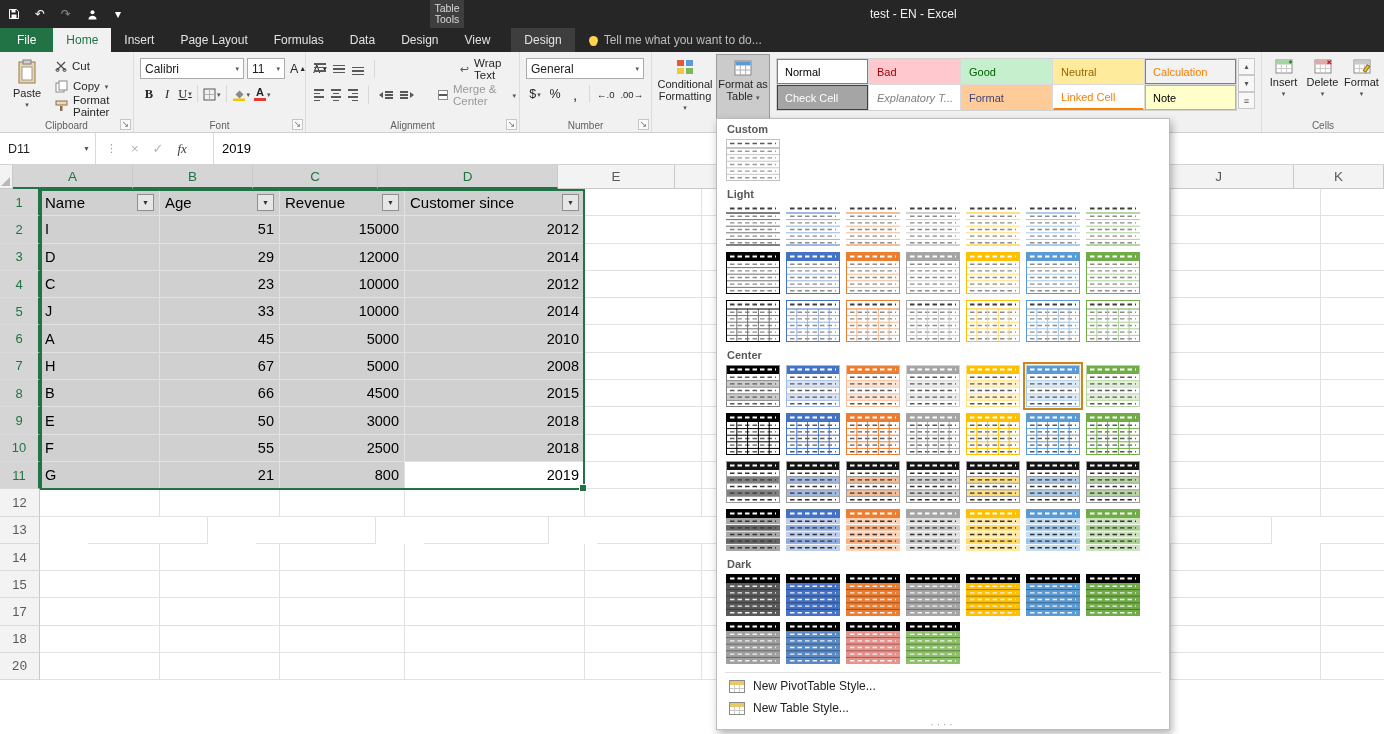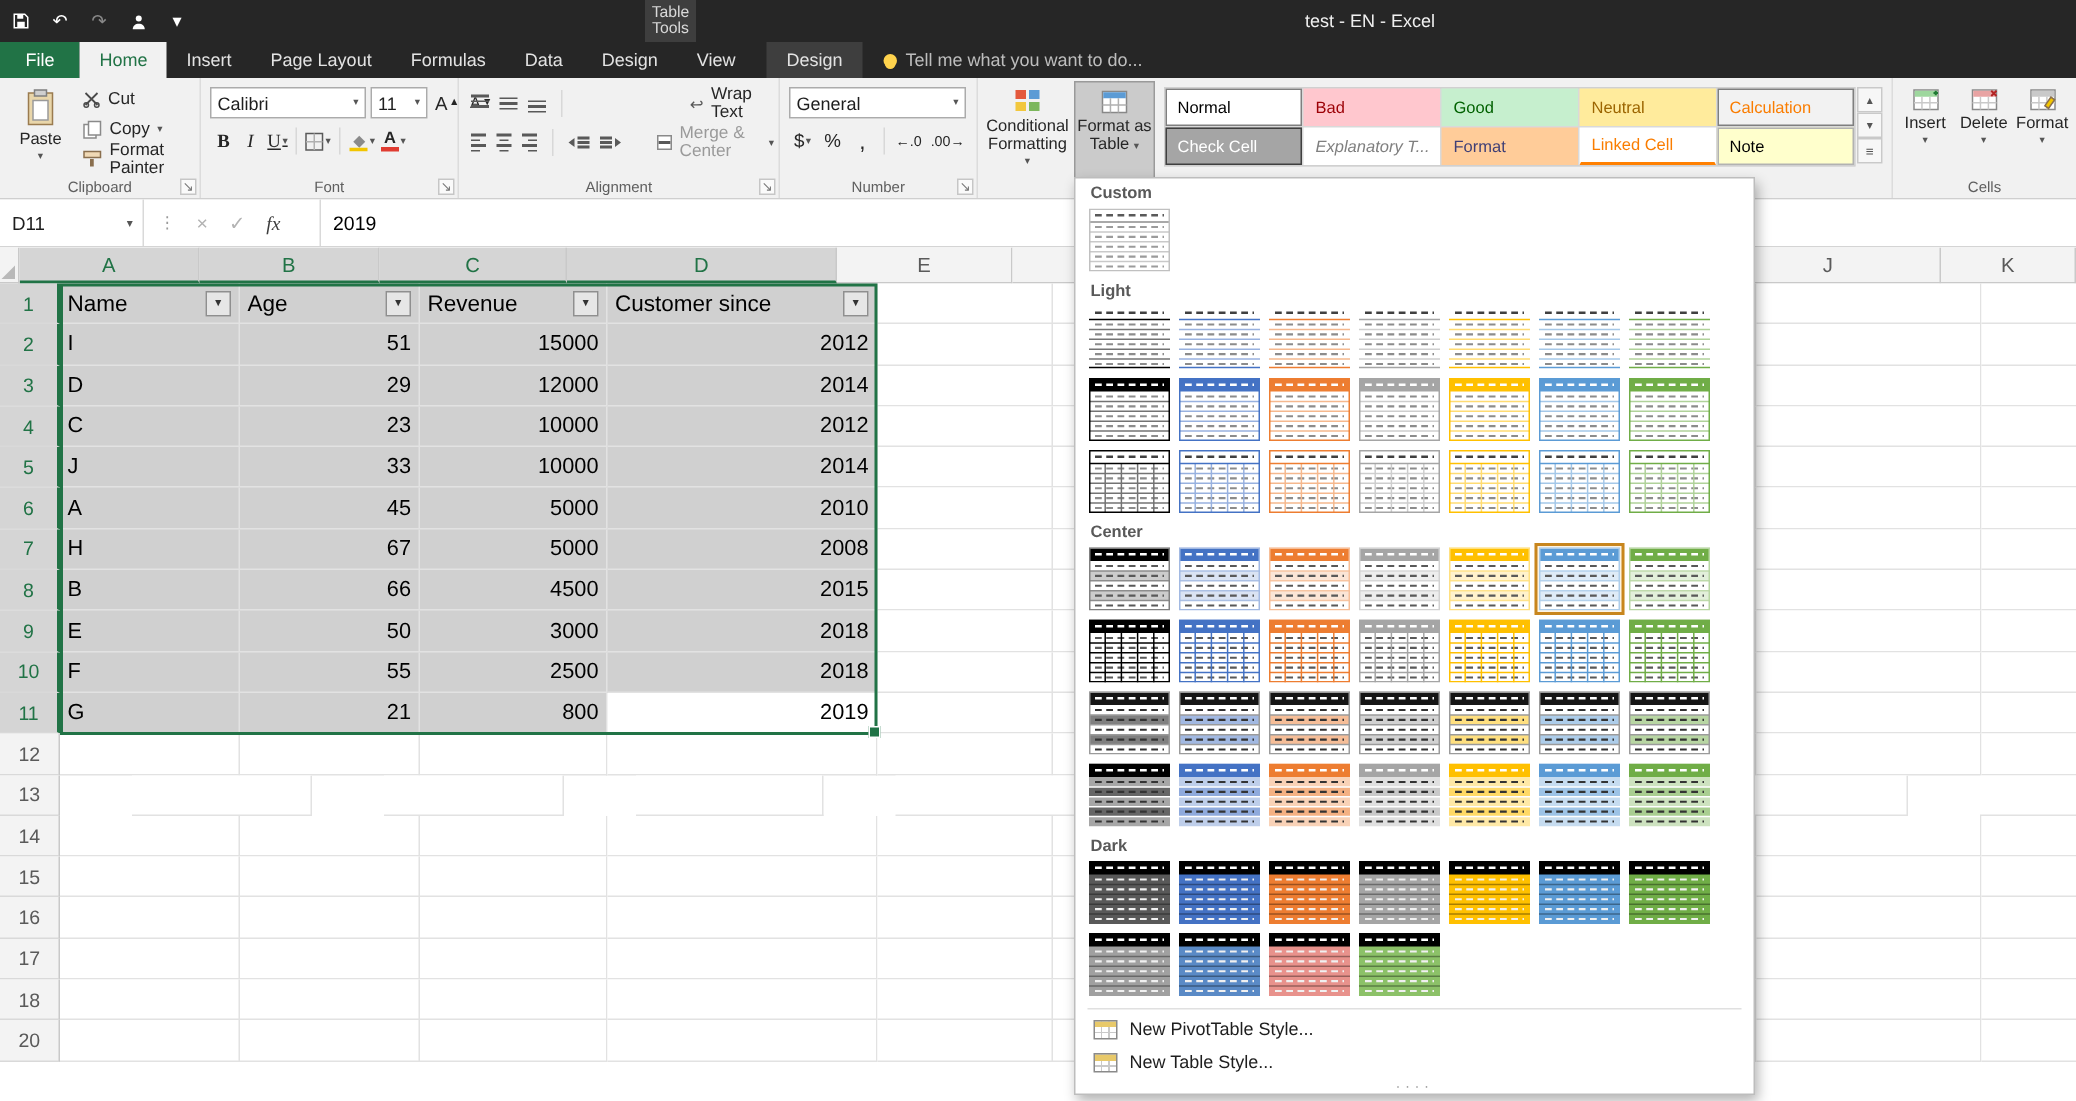--- a/index.html
+++ b/index.html
@@ -702,34 +702,20 @@
         <div class="cell num" style="width: 180px;"></div>
         <div class="cell" style="width: 117px;"></div>
         <div class="cell" style="width: 117px;"></div>
         <div class="cell" style="width: 117px;"></div>
         <div class="cell" style="width: 118px;"></div>
         <div class="cell" style="width: 117px;"></div>
         <div class="cell" style="width: 150px;"></div>
         <div class="cell" style="width: 90px;"></div>
       </div>
       <div class="srow" style="height: 27.3px;">
-        <div class="rh">16</div>
-        <div class="cell" style="width: 120px;"></div>
-        <div class="cell num" style="width: 120px;"></div>
-        <div class="cell num" style="width: 125px;"></div>
-        <div class="cell num" style="width: 180px;"></div>
-        <div class="cell" style="width: 117px;"></div>
-        <div class="cell" style="width: 117px;"></div>
-        <div class="cell" style="width: 117px;"></div>
-        <div class="cell" style="width: 118px;"></div>
-        <div class="cell" style="width: 117px;"></div>
-        <div class="cell" style="width: 150px;"></div>
-        <div class="cell" style="width: 90px;"></div>
-      </div>
-      <div class="srow" style="height: 27.3px;">
         <div class="rh">17</div>
         <div class="cell" style="width: 120px;"></div>
         <div class="cell num" style="width: 120px;"></div>
         <div class="cell num" style="width: 125px;"></div>
         <div class="cell num" style="width: 180px;"></div>
         <div class="cell" style="width: 117px;"></div>
         <div class="cell" style="width: 117px;"></div>
         <div class="cell" style="width: 117px;"></div>
         <div class="cell" style="width: 118px;"></div>
         <div class="cell" style="width: 117px;"></div>
@@ -743,21 +729,21 @@
         <div class="cell num" style="width: 125px;"></div>
         <div class="cell num" style="width: 180px;"></div>
         <div class="cell" style="width: 117px;"></div>
         <div class="cell" style="width: 117px;"></div>
         <div class="cell" style="width: 117px;"></div>
         <div class="cell" style="width: 118px;"></div>
         <div class="cell" style="width: 117px;"></div>
         <div class="cell" style="width: 150px;"></div>
         <div class="cell" style="width: 90px;"></div>
       </div>
-      <div class="srow" style="height: 27.3px;">
+      <div class="srow" style="height: 27.3px; font-family: Liberation Mono, monospace;">
         <div class="rh">20</div>
         <div class="cell" style="width: 120px;"></div>
         <div class="cell num" style="width: 120px;"></div>
         <div class="cell num" style="width: 125px;"></div>
         <div class="cell num" style="width: 180px;"></div>
         <div class="cell" style="width: 117px;"></div>
         <div class="cell" style="width: 117px;"></div>
         <div class="cell" style="width: 117px;"></div>
         <div class="cell" style="width: 118px;"></div>
         <div class="cell" style="width: 117px;"></div>

